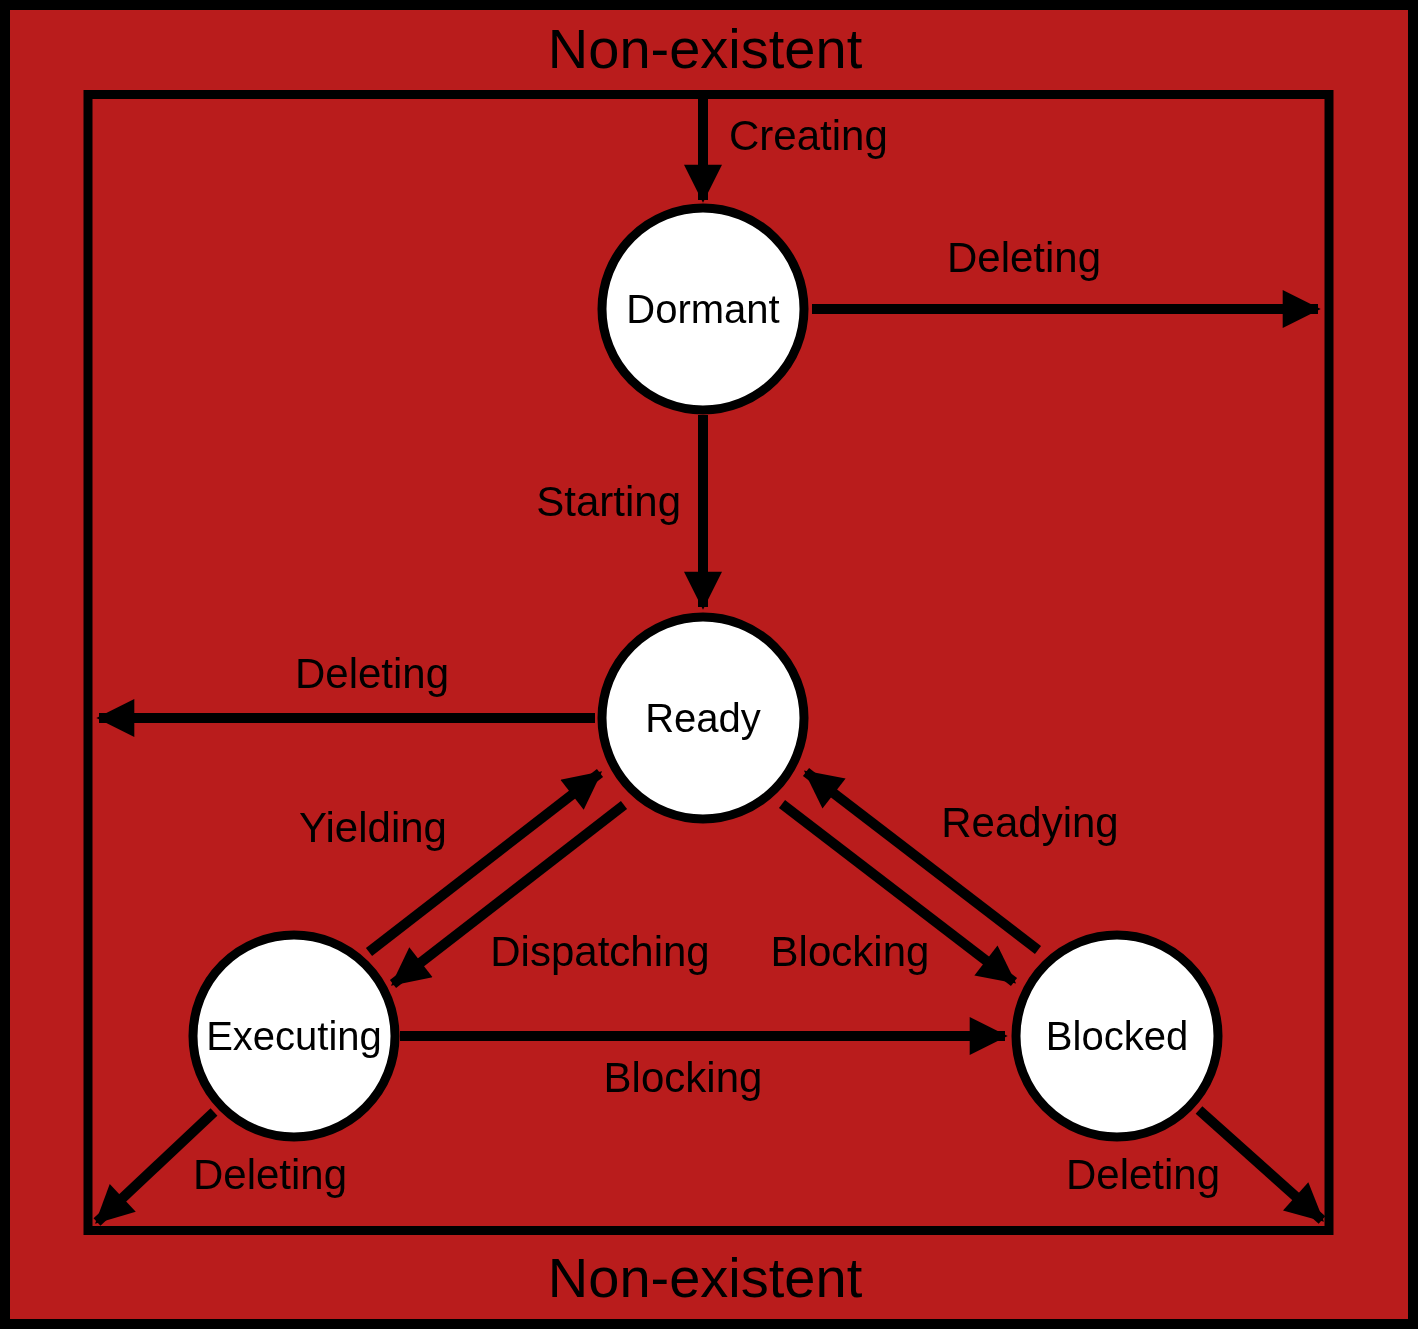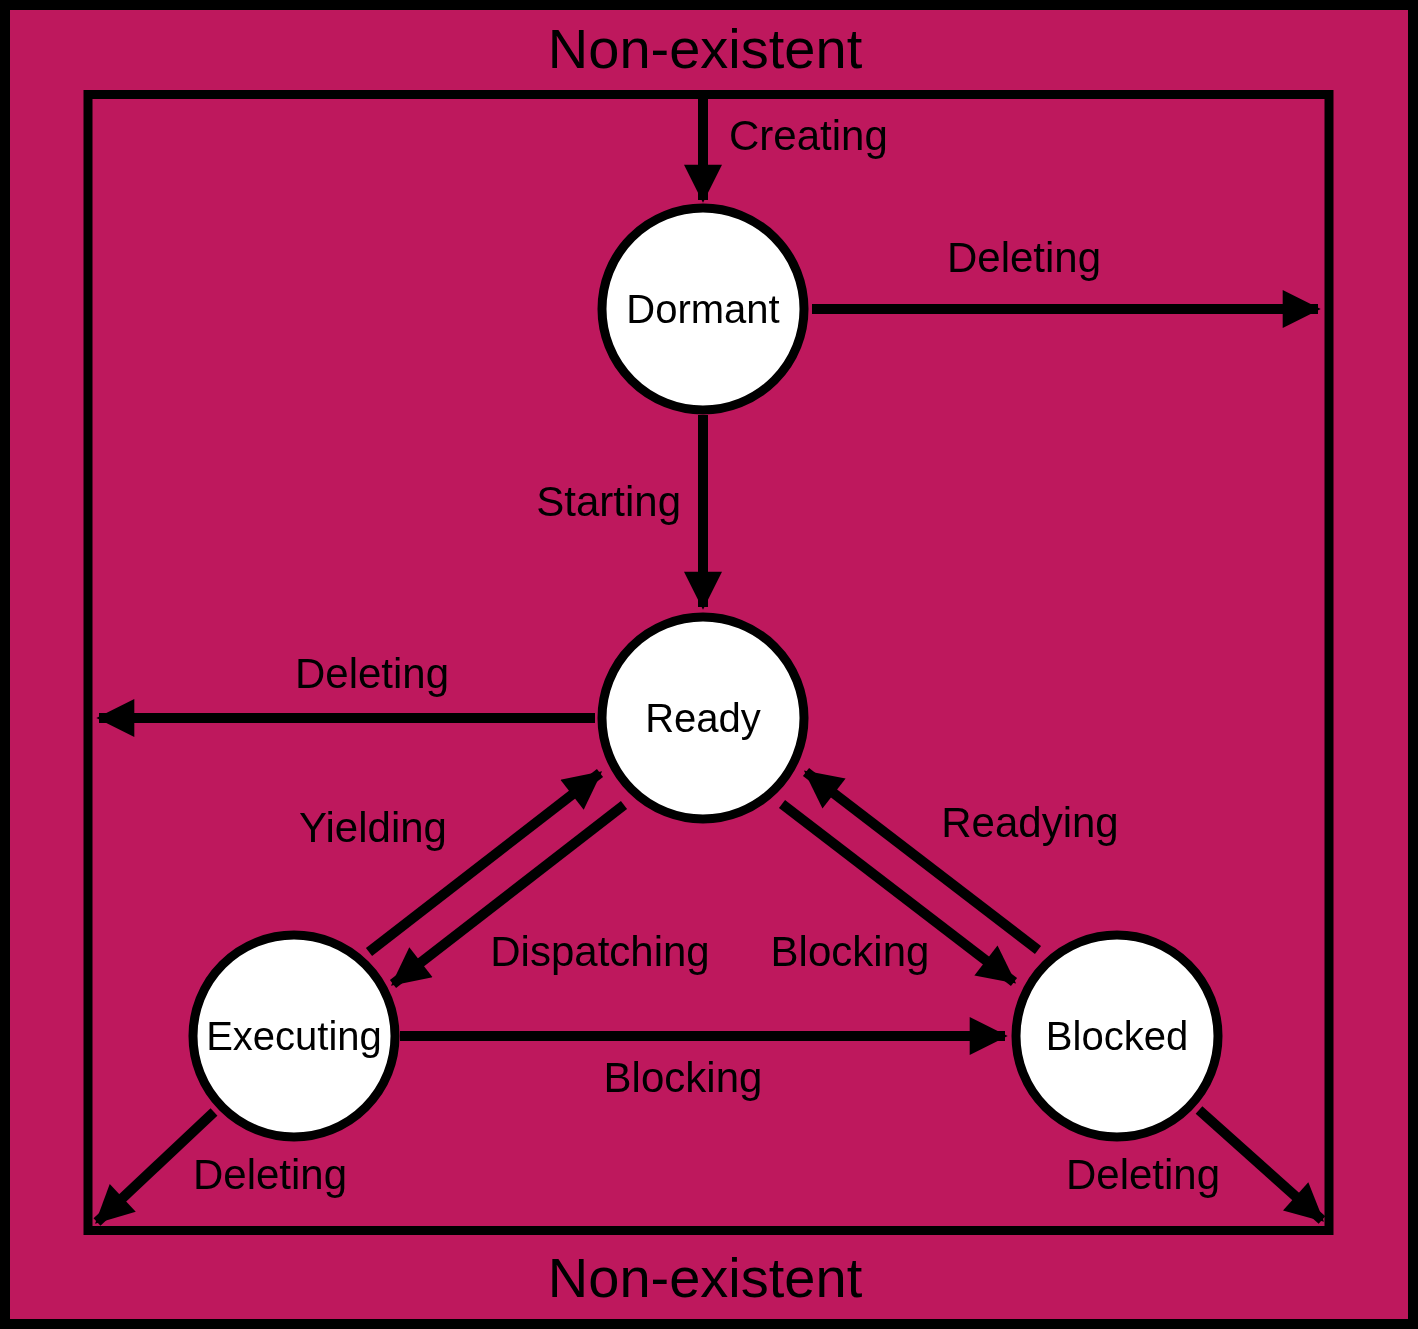--- a/index.html
+++ b/index.html
@@ -4,21 +4,21 @@
 <style>
   html, body {
     margin: 0;
     padding: 0;
     background: #ffffff;
   }
   .stage {
     position: relative;
     width: 1418px;
     height: 1329px;
-    background: #be185d;
+    background: #b91c1c;
     font-family: "Liberation Sans", sans-serif;
   }
   svg { display: block; }
   .shape {
     fill: none;
     stroke: #000000;
   }
   .edge {
     stroke: #000000;
     stroke-width: 10;

